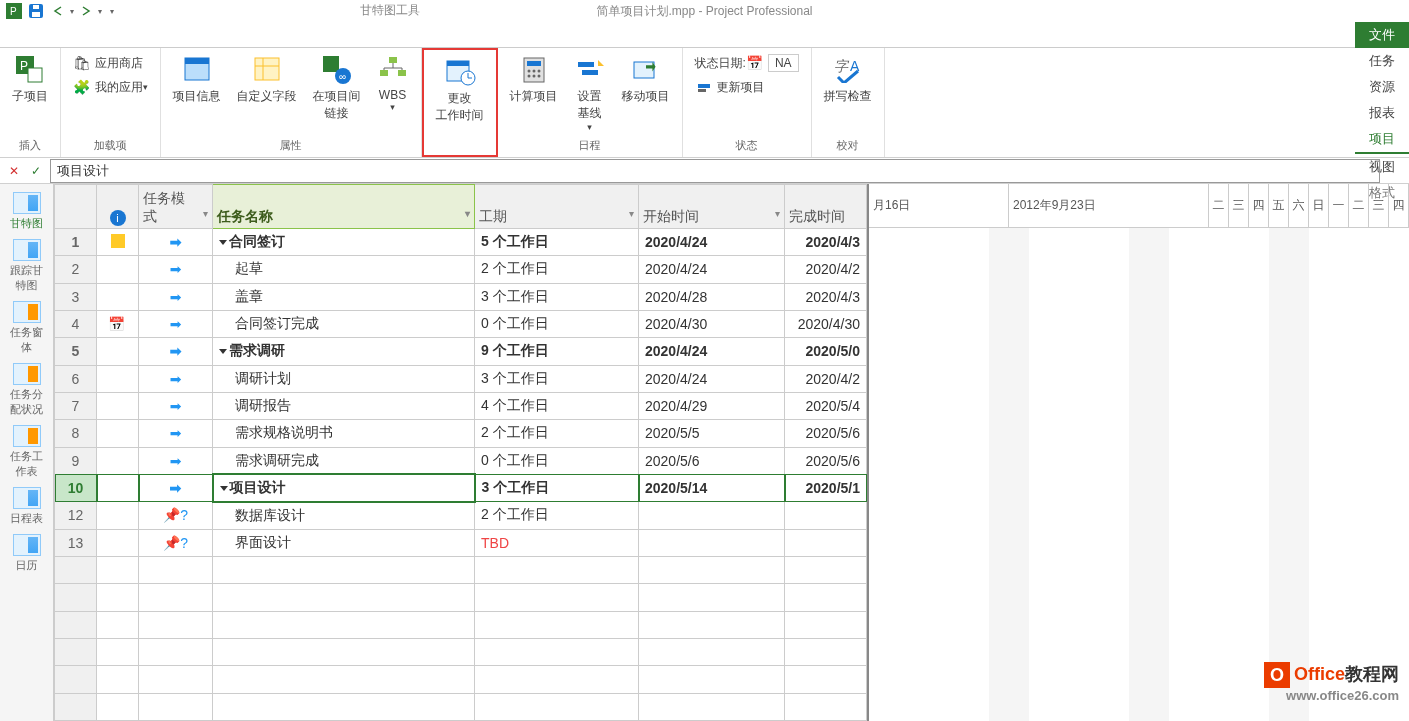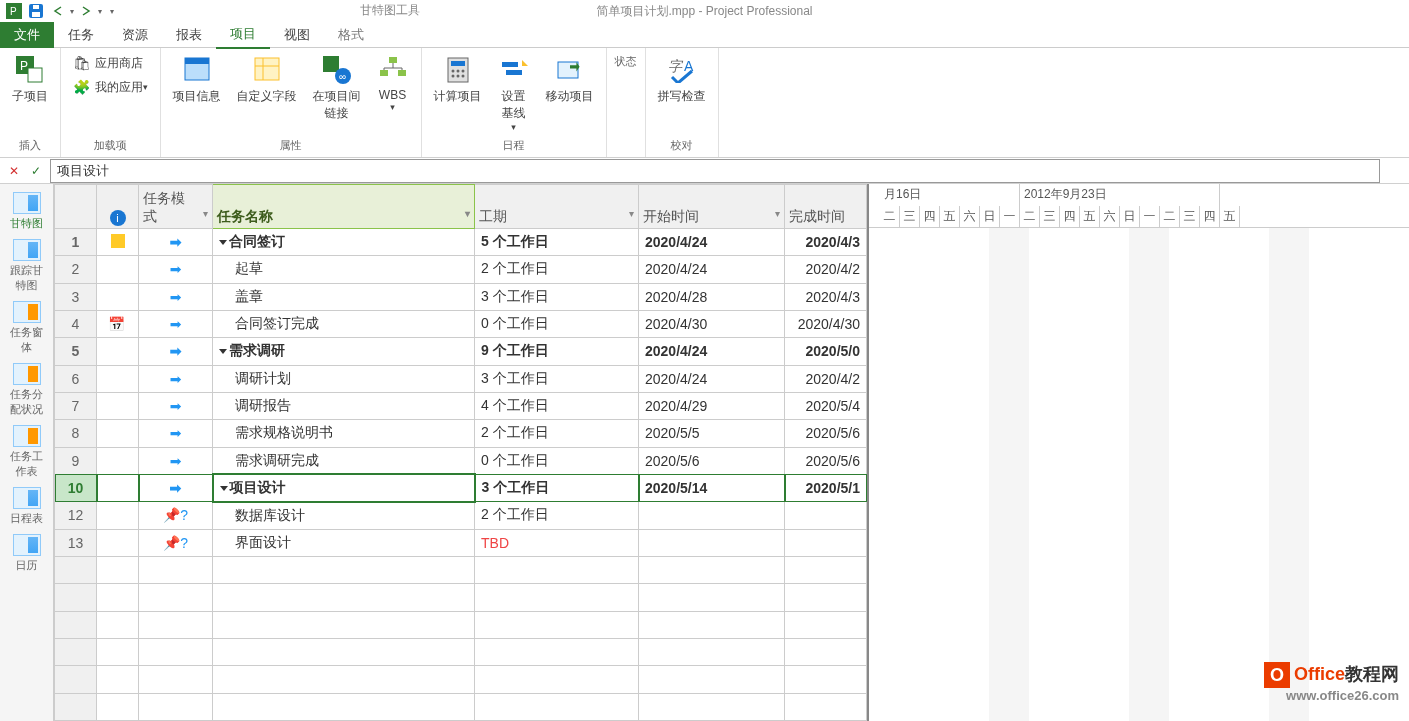--- a/index.html
+++ b/index.html
@@ -6,21 +6,21 @@
 body { margin: 0; font-family: "Microsoft YaHei", "Segoe UI", sans-serif; font-size: 12px; background: #fff; color: #333; user-select: none; }
 
 
 .titlebar { height: 22px; background: #fff; display: flex; align-items: center; padding: 0 4px; font-size: 12px; position: relative; }
 .qat-icon { width: 16px; height: 16px; margin: 0 2px; display: inline-flex; align-items: center; justify-content: center; }
 .qat-group { display: flex; align-items: center; gap: 2px; }
 .title-center { position: absolute; left: 50%; transform: translateX(-50%); color: #888; font-size: 12px; }
 .tool-tab { position: absolute; left: 350px; top: 0; color: #888; font-size: 12px; padding: 2px 10px; }
 
 
-.menu-tabs { height: 26px; background: #fff; display: flex; align-items: center; border-bottom: 1px solid #ccc; }
+.menu-tabs { height: 26px; background: #fff; display: flex; align-items: flex-end; border-bottom: 1px solid #ccc; flex-direction: column; }
 .menu-tab { padding: 4px 14px; font-size: 13px; color: #444; cursor: pointer; display: flex; align-items: center; }
 .menu-tab.file { background: #2e7d32; color: #fff; }
 .menu-tab.active { border-bottom: 2px solid #2e7d32; color: #2e7d32; }
 .menu-tab.format { color: #777; }
 
 
 .ribbon { height: 110px; background: #fff; display: flex; border-bottom: 1px solid #d0d0d0; }
 .ribbon-group { padding: 4px 8px; display: flex; flex-direction: column; align-items: center; justify-content: space-between; border-right: 1px solid #e0e0e0; }
 .ribbon-group-body { display: flex; align-items: flex-start; gap: 8px; flex: 1; }
 .ribbon-group-label { font-size: 11px; color: #666; text-align: center; margin-top: 2px; }
@@ -74,21 +74,21 @@
 .mode-q { color: #2196f3; }
 .ind-note { width: 14px; height: 14px; background: #ffca28; display: inline-block; }
 .ind-cal { color: #2196f3; font-size: 14px; }
 .row-selected td { outline: 1px solid #2e7d32; outline-offset: -1px; }
 .row-selected .col-rownum { background: #c8e6c9; color: #2e7d32; font-weight: bold; }
 .name-selected { border: 2px solid #2e7d32 !important; background: #fff; }
 .tbd { color: #ef4444; }
 
 
 .gantt { flex: 1; border-left: 2px solid #888; overflow: hidden; }
-.gantt-head { height: 44px; display: flex; flex-direction: column; border-bottom: 1px solid #ccc; padding-left: 11px; }
+.gantt-head { height: 44px; display: flex; flex-direction: row; border-bottom: 1px solid #ccc; }
 .gantt-head-top { flex: 1; display: flex; }
 .gantt-head-bot { flex: 1; display: flex; }
 .gh-cell { border-right: 1px solid #ccc; font-size: 12px; color: #555; padding: 1px 4px; display: flex; align-items: center; }
 .gh-day { width: 20px; justify-content: center; }
 .gantt-body { height: calc(100% - 44px); position: relative; }
 .gantt-shade { position: absolute; top: 0; bottom: 0; background: #f5f5f5; }
 
 
 .watermark { position: fixed; right: 10px; bottom: 18px; text-align: right; font-size: 18px; font-weight: bold; }
 .watermark .o-logo { display: inline-block; width: 26px; height: 26px; background: #eb3c00; color: #fff; text-align: center; line-height: 26px; font-size: 18px; margin-right: 4px; vertical-align: middle; }
@@ -219,20 +219,38 @@
               <line x1="25" y1="16" x2="25" y2="14" stroke="#666"></line>
               <line x1="7" y1="14" x2="25" y2="14" stroke="#666"></line>
             </svg>
           </span>
           <span>WBS</span>
           <span style="font-size:9px">▾</span>
         </div>
     </div>
     <div class="ribbon-group-label">属性</div>
   </div>
+  <div class="ribbon-group highlight-red">
+    <div class="ribbon-group-body">
+      <div class="ribbon-btn">
+          <span class="icon-box">
+            <svg width="32" height="32">
+              <rect x="3" y="5" width="22" height="20" fill="#e3f2fd" stroke="#1976d2"></rect>
+              <rect x="3" y="5" width="22" height="5" fill="#1976d2"></rect>
+              <circle cx="24" cy="22" r="7" fill="#fff" stroke="#1976d2"></circle>
+              <line x1="24" y1="22" x2="24" y2="17" stroke="#1976d2"></line>
+              <line x1="24" y1="22" x2="28" y2="22" stroke="#1976d2"></line>
+            </svg>
+          </span>
+          <span style="white-space:pre-line">更改
+工作时间</span>
+        </div>
+    </div>
+    <div class="ribbon-group-label"></div>
+  </div>
   <div class="ribbon-group">
     <div class="ribbon-group-body">
       <div class="ribbon-btn">
           <span class="icon-box">
             <svg width="32" height="32">
               <rect x="6" y="4" width="20" height="24" fill="#e0e0e0" stroke="#666"></rect>
               <rect x="9" y="7" width="14" height="5" fill="#1976d2"></rect>
               <circle cx="11" cy="17" r="1.5" fill="#666"></circle>
               <circle cx="16" cy="17" r="1.5" fill="#666"></circle>
               <circle cx="21" cy="17" r="1.5" fill="#666"></circle>
@@ -261,20 +279,38 @@
               <rect x="4" y="8" width="20" height="16" fill="#e3f2fd" stroke="#1976d2"></rect>
               <path d="M20 14 L28 14 L28 10 L32 16 L28 22 L28 18 L20 18 Z" fill="#2e7d32" transform="scale(0.8)"></path>
             </svg>
           </span>
           <span>移动项目</span>
         </div>
     </div>
     <div class="ribbon-group-label">日程</div>
   </div>
   <div class="ribbon-group">
+    <div class="ribbon-group-body">
+      <div class="ribbon-col">
+        <div class="ribbon-btn small">
+            <span>状态日期:</span> 
+            <span class="icon-box">📅</span> 
+            <span style="border:1px solid #ccc;padding:1px 6px">NA</span>
+          </div>
+        <div class="ribbon-btn small">
+            <span class="icon-box">
+              <svg width="16" height="16">
+                <rect x="2" y="5" width="12" height="4" fill="#1976d2"></rect>
+                <rect x="2" y="10" width="8" height="3" fill="#666"></rect>
+              </svg>
+            </span>
+            <span>更新项目</span>
+          </div>
+      </div>
+    </div>
     <div class="ribbon-group-label">状态</div>
   </div>
   <div class="ribbon-group">
     <div class="ribbon-group-body">
       <div class="ribbon-btn">
           <span class="icon-box">
             <svg width="32" height="26">
               <text x="2" y="14" font-size="14" fill="#666" font-style="italic">字</text>
               <text x="18" y="14" font-size="14" fill="#1976d2">A</text>
               <path d="M6 20 L12 26 L26 14" fill="none" stroke="#1976d2" stroke-width="3"></path>

